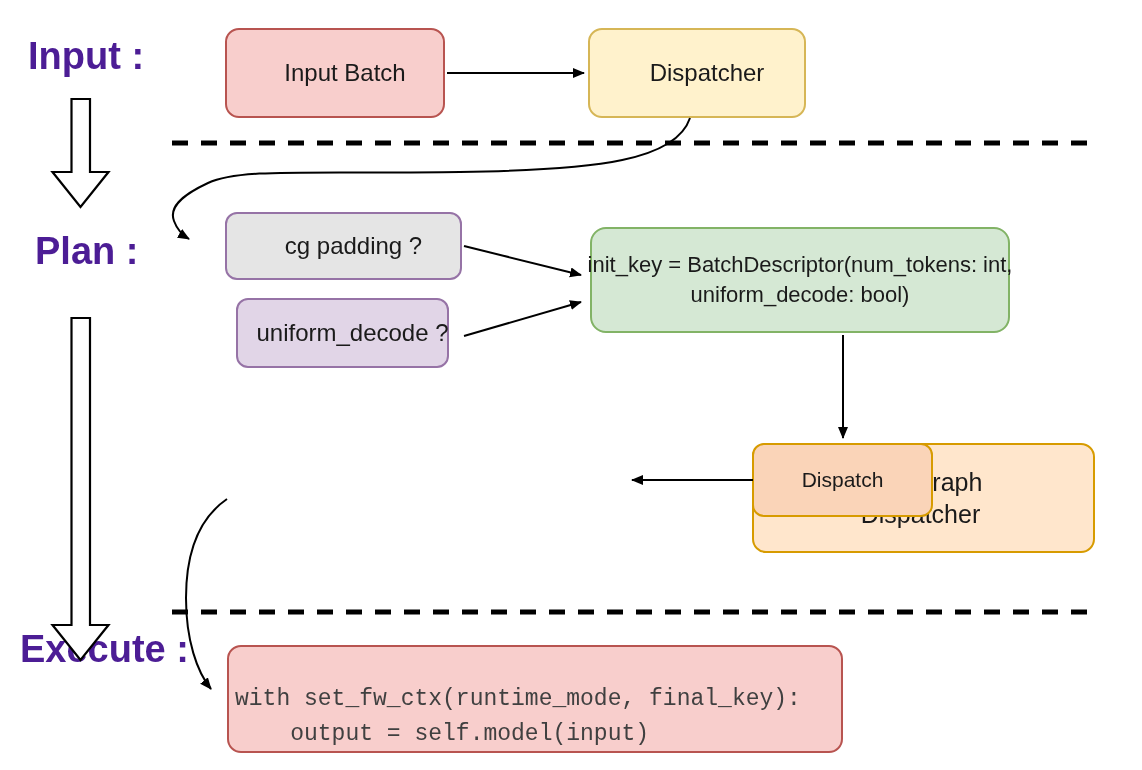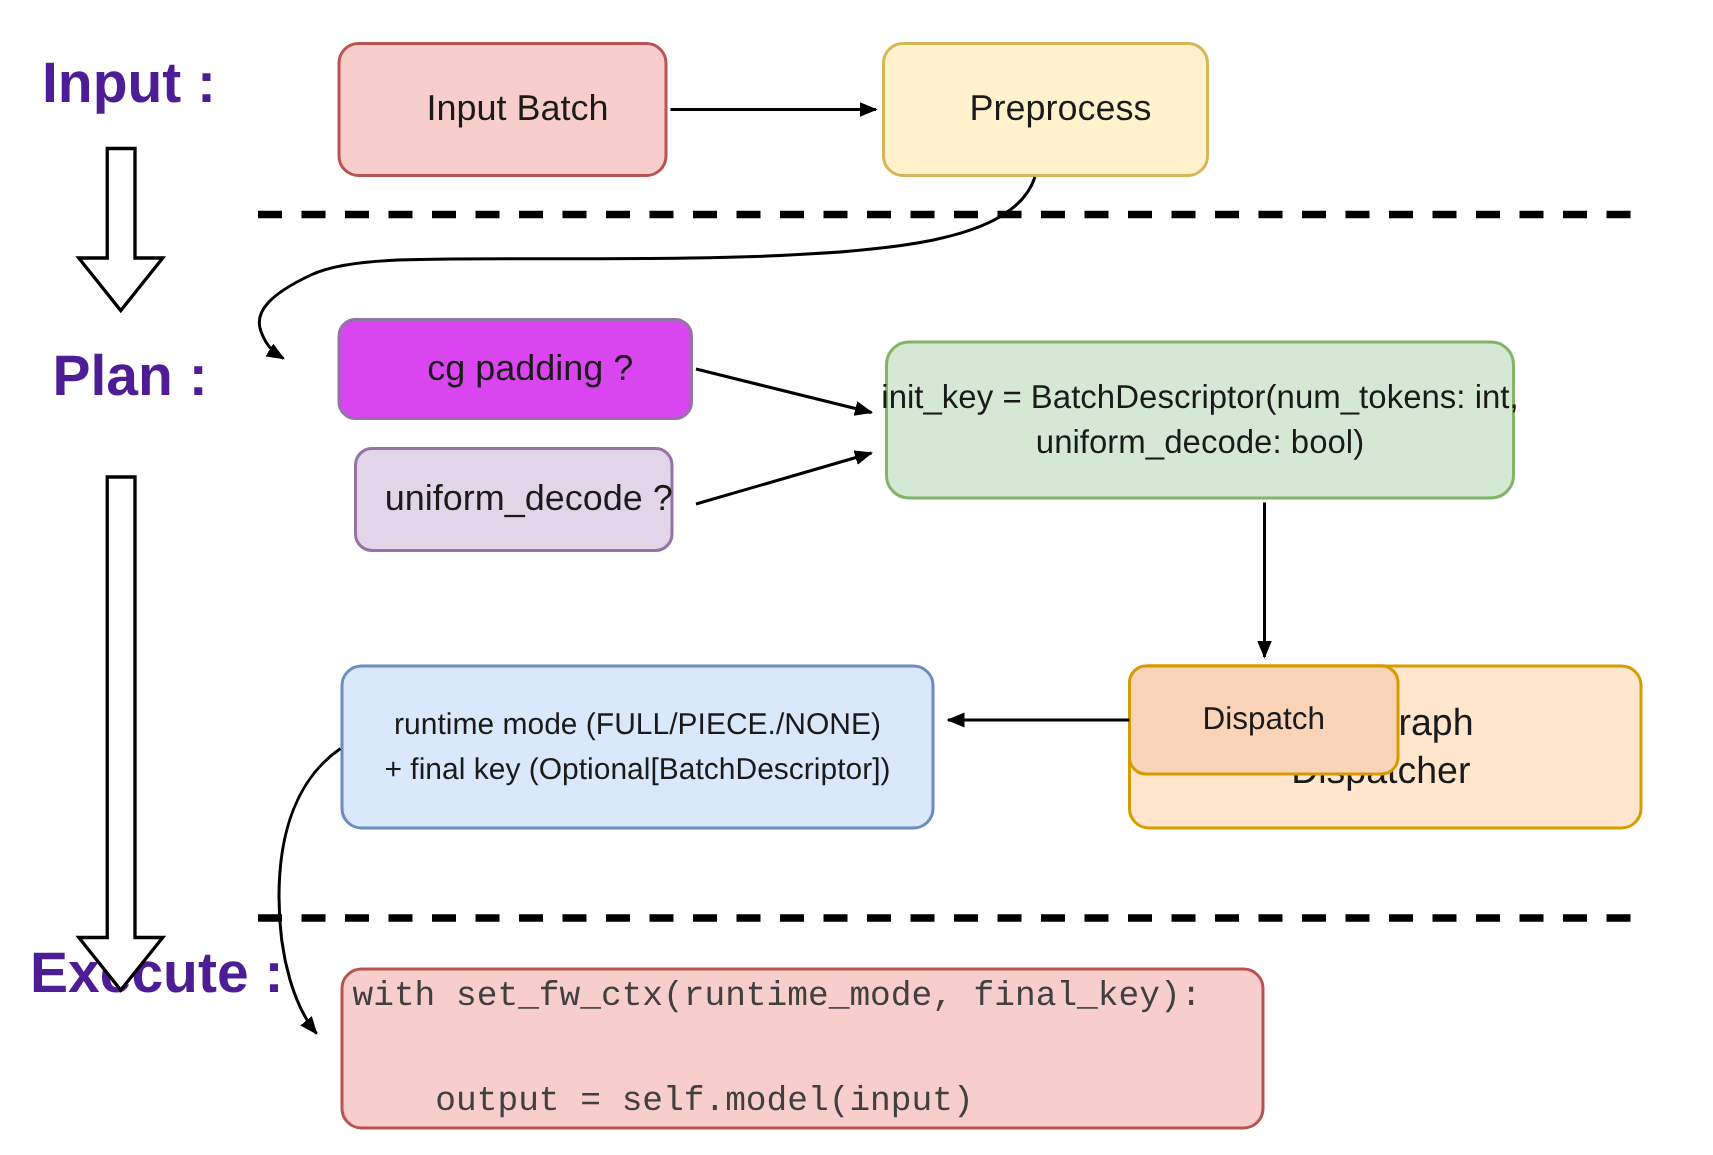--- a/index.html
+++ b/index.html
@@ -16,21 +16,21 @@
     border-radius:14px;display:flex;flex-direction:column;
     align-items:center;justify-content:center;text-align:center;
     color:#1a1a1a;
   }
   .node .ln{white-space:nowrap;}
   .fs24{font-size:24px;padding-left:20px;}
   .fs22{font-size:22px;line-height:1.35;}
   .fs21{font-size:21px;}
   .fs20{font-size:20px;line-height:1.5;}
   .node.code{
-    align-items:flex-start;justify-content:space-between;text-align:left;
+    align-items:flex-start;justify-content:flex-end;text-align:left;
     font-family:"Liberation Mono","DejaVu Sans Mono",monospace;
     font-size:23px;line-height:1.5;color:#404040;padding:0 6px;
   }
   .node.code .ln{white-space:pre;}
   .cuda-outer{justify-content:center;align-items:flex-end;}
   .cuda-label{width:168px;margin-right:6px;font-size:25px;line-height:1.3;
     align-self:center;}
   .svg-layer{position:absolute;left:0;top:0;pointer-events:none;}
 </style>
 </head>
@@ -40,47 +40,43 @@
 
   <div class="phase-label" style="left:28px;top:36px;">Input :</div>
   <div class="phase-label" style="left:35px;top:231px;">Plan :</div>
   <div class="phase-label" style="left:20px;top:629px;">Execute :</div>
 
   <div class="node fs24" style="left: 225px; top: 28px; width: 220px; height: 90px; background-color: rgb(248, 206, 204); border-color: rgb(184, 84, 80);">
     <div class="ln">Input Batch</div>
   </div>
 
   <div class="node fs24" style="left: 588px; top: 28px; width: 218px; height: 90px; background-color: rgb(255, 242, 204); border-color: rgb(214, 182, 86);">
-    <div class="ln">Preprocess</div>
+    <div class="ln">Dispatcher</div>
   </div>
 
-  <div class="node fs24" style="left: 225px; top: 212px; width: 237px; height: 68px; border-radius: 12px; background-color: #d946ef; border-color: rgb(150, 115, 166);">
+  <div class="node fs24" style="left: 225px; top: 212px; width: 237px; height: 68px; border-radius: 12px; background-color: #e5e5e5; border-color: rgb(150, 115, 166);">
     <div class="ln">cg padding ?</div>
   </div>
 
   <div class="node fs24" style="left: 236px; top: 298px; width: 213px; height: 70px; border-radius: 12px; background-color: rgb(225, 213, 231); border-color: rgb(150, 115, 166);">
     <div class="ln">uniform_decode ?</div>
   </div>
 
   <div class="node fs22" style="left: 590px; top: 227px; width: 420px; height: 106px; border-radius: 16px; background-color: rgb(213, 232, 212); border-color: rgb(130, 179, 102);">
     <div class="ln">init_key = BatchDescriptor(num_tokens: int,</div>
     <div class="ln">uniform_decode: bool)</div>
   </div>
 
   <div class="node cuda-outer" style="left: 752px; top: 443px; width: 343px; height: 110px; flex-direction: row; background-color: rgb(255, 230, 204); border-color: rgb(215, 155, 0);">
     <div class="cuda-label">Cudagraph Dispatcher</div>
   </div>
   <div class="node fs21" style="left: 752px; top: 443px; width: 181px; height: 74px; border-radius: 12px; background-color: rgb(250, 212, 184); border-color: rgb(215, 155, 0); justify-content: center;">
     <div class="ln">Dispatch</div>
   </div>
 
-  <div class="node fs20" style="left: 227px; top: 443px; width: 396px; height: 110px; background-color: rgb(218, 232, 252); border-color: rgb(108, 142, 191);">
-    <div class="ln">runtime mode (FULL/PIECE./NONE)</div>
-    <div class="ln">+ final key (Optional[BatchDescriptor])</div>
-  </div>
 
   <div class="node code" style="left: 227px; top: 645px; width: 616px; height: 108px; background-color: rgb(248, 206, 204); border-color: rgb(184, 84, 80);">
     <div class="ln">with set_fw_ctx(runtime_mode, final_key):</div>
     <div class="ln">    output = self.model(input)</div>
   </div>
 
   <svg class="svg-layer" width="1142" height="770" viewBox="0 0 1142 770">
     <defs>
       <marker id="arr" markerUnits="userSpaceOnUse" markerWidth="14" markerHeight="12" refX="11" refY="5" orient="auto">
         <path d="M0,0 L12,5 L0,10 Z" fill="#000"></path>

